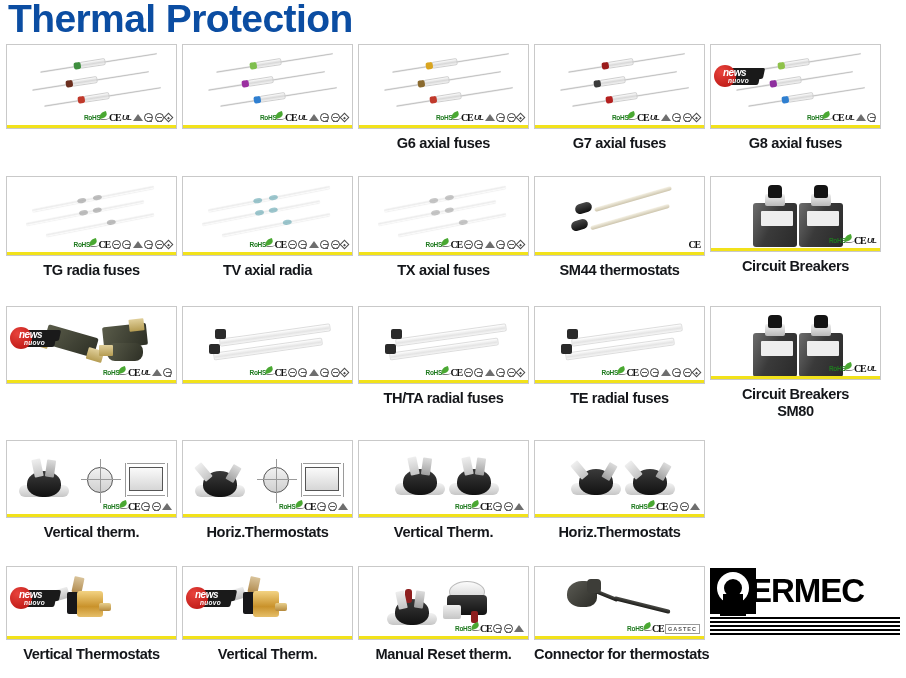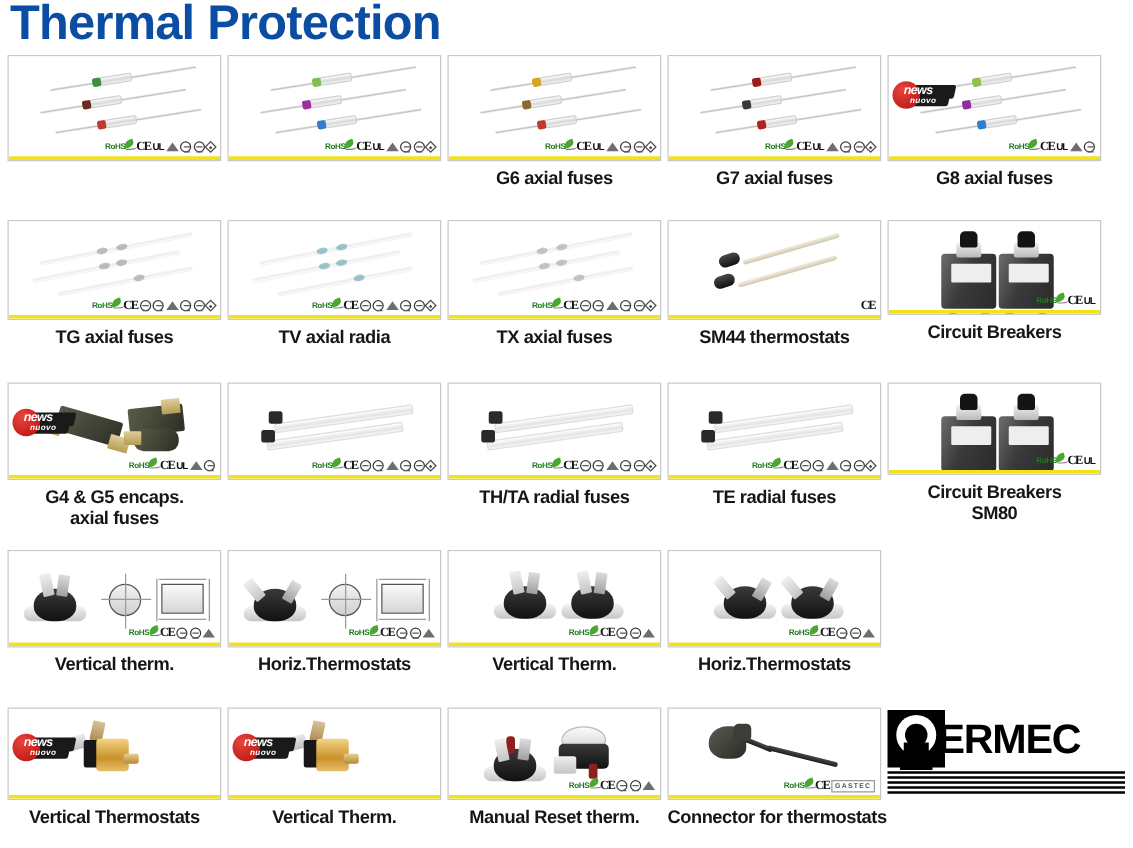--- a/index.html
+++ b/index.html
@@ -84,21 +84,21 @@
   }
   .rohs .leaf2 {
     position: absolute; right: -3px; bottom: 1px;
     width: 10px; height: 5px;
     border-bottom: 1px solid #7a7a7a;
     border-radius: 0 0 60% 20%;
   }
   .ce { font-size: 10px; font-weight: bold; color:#111; letter-spacing:-1.2px; font-family:"Liberation Serif", serif;}
   .ul-mark {
     font-size: 8px; font-weight: bold; color:#111;
-    letter-spacing:-0.8px;
+    font-style: italic; letter-spacing:-0.8px;
   }
   .cert-circle {
     width: 9px; height: 9px; border-radius: 50%;
     border: 1px solid #3a3a3a;
     display:inline-block;
     position: relative;
   }
   .cert-circle::after {
     content:""; position:absolute; left:1.5px; top:3px;
     width:5px; height:3px; border-top:1px solid #5a5a5a; border-bottom:1px solid #5a5a5a;
@@ -568,21 +568,21 @@
               <span class="cert-circle"></span>
               <span class="cert-circle"></span>
               <span class="cert-tri"></span>
               <span class="cert-circle"></span>
               <span class="cert-circle"></span>
               <span class="cert-diamond"></span>
             </div>
             <div class="card-underline"></div>
           </div>
         </div>
-        <div class="card-label">TG axial fuses</div>
+        <div class="card-label">TG radia fuses</div>
       </div>
       <div class="cell" style="left: 182px; width: 171px;">
         <div class="card" style="height: 80px;">
           <div class="card-media">
             <div class="prod" style="left: 16px; top: 14px; width: 142px; height: 54px;">
               <div class="tube" style="left: 8px; top: 6px; width: 124px; transform: rotate(-11deg);">
                 <div class="blob" style="left:46px;background:#4f9aa8;"></div>
                 <div class="blob" style="left:62px;background:#4f9aa8;"></div>
               </div>
               <div class="tube" style="left: 2px; top: 20px; width: 120px; transform: rotate(-11deg);">
@@ -712,24 +712,20 @@
             </div>
             <div class="cert-strip">
               <span class="rohs">RoHS<i class="leaf"></i><i class="leaf2"></i></span>
               <span class="ce">CE</span>
               <span class="ul-mark">UL</span>
               <span class="cert-tri"></span>
               <span class="cert-circle"></span>
             </div>
             <div class="card-underline"></div>
           </div>
-        </div>
-        <div class="card-label two-line">
-          <div>G4 &amp; G5 encaps.</div>
-          <div>axial fuses</div>
         </div>
       </div>
       <div class="cell" style="left: 182px; width: 171px;">
         <div class="card" style="height: 78px;">
           <div class="card-media">
             <div class="prod" style="left: 22px; top: 16px; width: 130px; height: 48px;">
               <div class="radbar" style="left:14px;top:8px;width:112px;transform:rotate(-8deg);"></div>
               <div class="radbar" style="left:8px;top:22px;width:110px;transform:rotate(-8deg);"></div>
               <div class="radchip" style="left:10px;top:6px;"></div>
               <div class="radchip" style="left:4px;top:21px;"></div>

